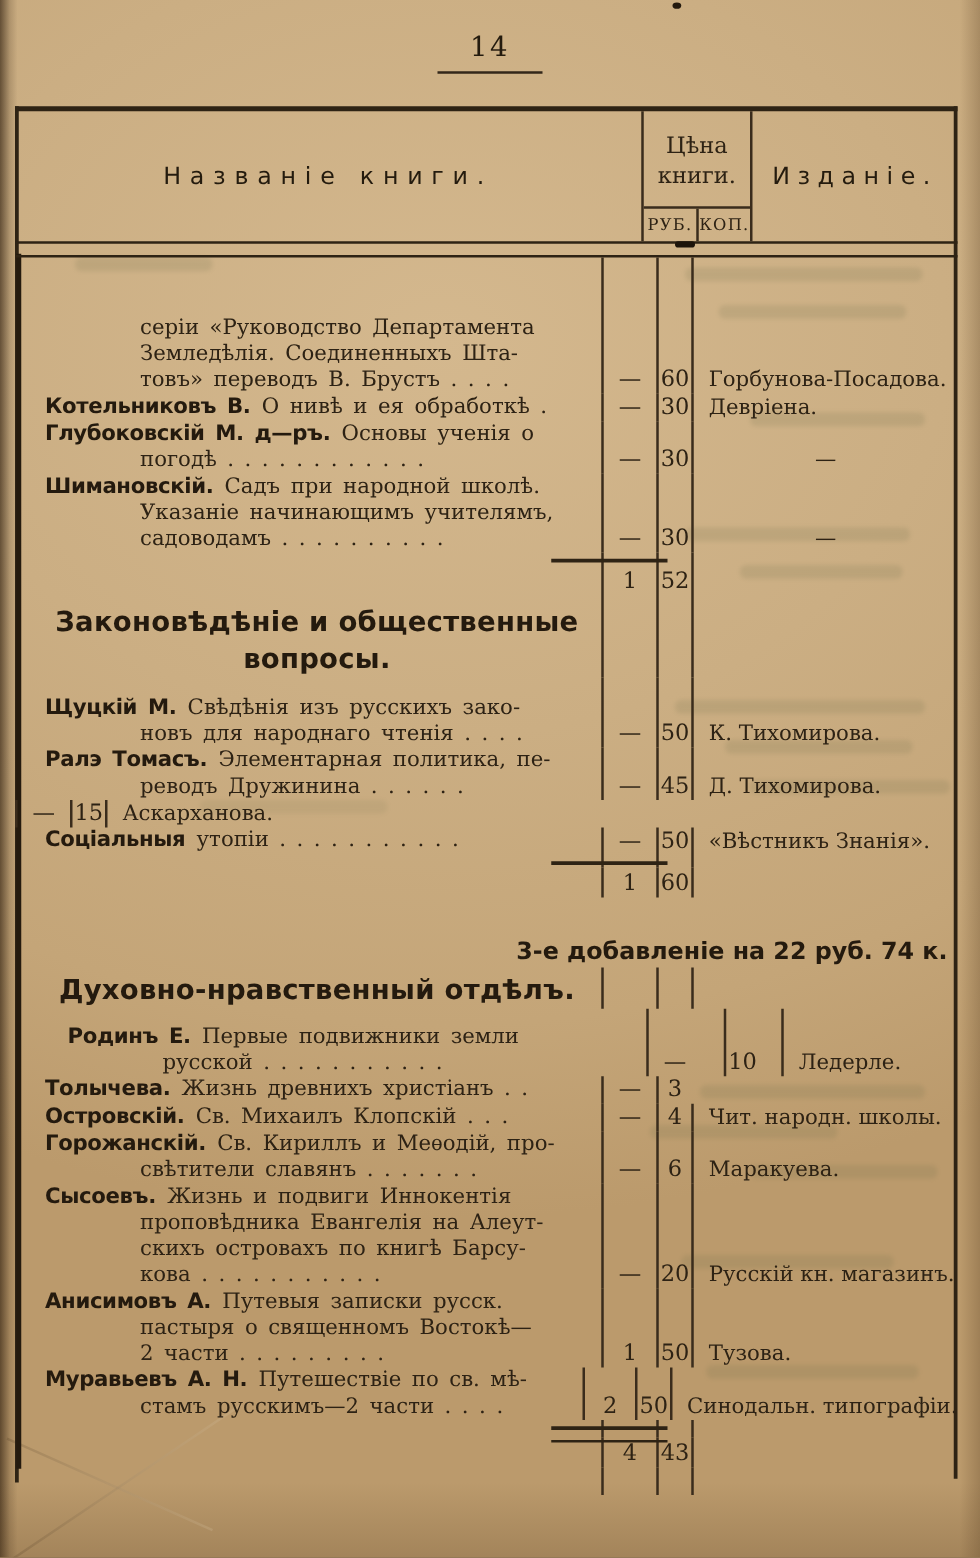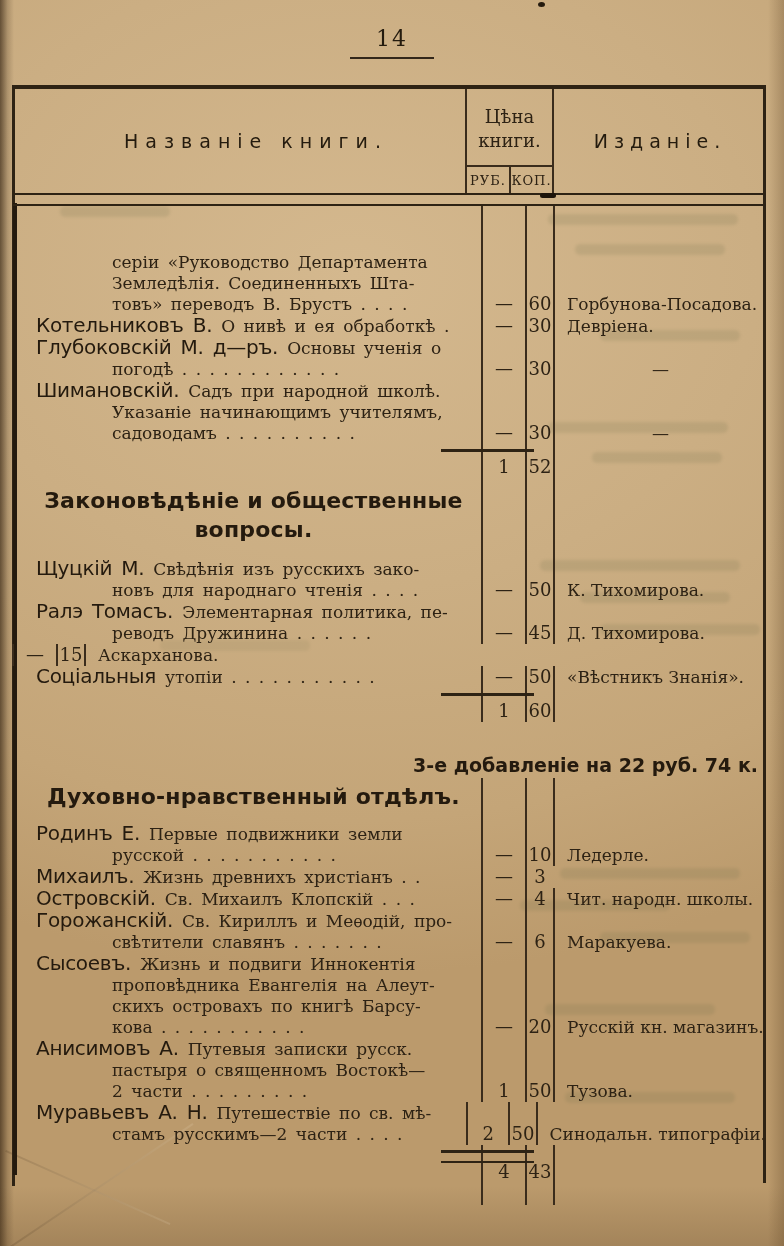--- a/index.html
+++ b/index.html
@@ -30,22 +30,22 @@
     padding:0 26px 6px 26px;border-bottom:2px solid #33271a;color:#241b0e;}
 
   
   .catalog{position:absolute;left:12px;top:85px;width:754px;}
   .t-top{height:4px;background:#2e2314;}
   .t-left{position:absolute;left:0;top:0;width:3px;height:1101px;background:#2e2314;}
   .t-left2{position:absolute;left:1px;top:118px;width:4px;height:972px;background:#241a0e;}
   .t-right{position:absolute;right:0;top:0;width:3px;height:1098px;background:#2e2314;}
 
   .thead{display:flex;height:104px;}
-  .h-title{width:418px;display:flex;align-items:center;justify-content:center;
-    font-family:"DejaVu Sans", sans-serif;font-size:19px;letter-spacing:7px;color:#241b0e;margin-left:35px;}
+  .h-title{width:501px;display:flex;align-items:center;justify-content:center;
+    font-family:"DejaVu Sans", sans-serif;font-size:19px;letter-spacing:7px;color:#241b0e;}
   .h-price{width:89px;border-left:2px solid #3a2c1c;border-right:2px solid #3a2c1c;
     display:flex;flex-direction:column;box-sizing:border-box;}
   .h-price-top{flex:1;display:flex;flex-direction:column;align-items:center;justify-content:center;
     font-size:18px;line-height:24px;padding-top:4px;}
   .h-price-sub{height:26px;border-top:2px solid #3a2c1c;display:flex;}
   .h-rub,.h-kop{display:flex;align-items:center;justify-content:center;font-size:13px;letter-spacing:1px;}
   .h-rub{width:42px;}
   .h-kop{flex:1;border-left:2px solid #3a2c1c;}
   .h-ed{flex:1;display:flex;align-items:center;justify-content:center;
     font-family:"DejaVu Sans", sans-serif;font-size:19px;letter-spacing:6px;color:#241b0e;}
@@ -60,28 +60,28 @@
   .cr{width:44px;border-left:2px solid #3a2c1c;box-sizing:border-box;
       display:flex;align-items:flex-end;justify-content:center;}
   .ck{width:28px;border-left:2px solid #3a2c1c;box-sizing:border-box;
       display:flex;align-items:flex-end;justify-content:center;}
   .ce{flex:1;border-left:2px solid #3a2c1c;box-sizing:border-box;
       display:flex;align-items:flex-end;padding-left:12px;}
   .ce.center{justify-content:center;padding-left:0;}
 
   .tline{font-size:17px;line-height:21px;word-spacing:3px;white-space:nowrap;}
   .tline.indent{padding-left:76px;}
-  .author{font-family:"DejaVu Sans", sans-serif;font-weight:normal;font-size:20px;
+  .author{font-family:"DejaVu Sans", sans-serif;font-weight:bold;font-size:17px;
     letter-spacing:-0.3px;color:#241a0e;margin-right:9px;}
   .cr span,.ck span{font-size:18px;line-height:22px;}
   .ce span{font-size:17px;line-height:22px;white-space:nowrap;}
 
   .spacer46{height:46px;} .tail{height:22px;}
   .pt4 > div{padding-top:4px;} .pt8 > div{padding-top:8px;}
-  .pt12 > div{padding-top:12px;} .pt14 > div{padding-top:14px;}
+  .pt12 > div{padding-top:12px;margin-left:18px;} .pt14 > div{padding-top:14px;}
 
   .rulerow{position:relative;height:10px;}
   .rulerow .prule{position:absolute;left:429px;width:93px;top:5px;height:3px;background:#2e2314;}
   .rulerow.dbl{height:14px;}
   .rulerow.dbl .prule{height:8px;background:none;border-top:3px solid #2e2314;border-bottom:2px solid #2e2314;}
   .numrow{height:24px;}
   .numrow .cr span,.numrow .ck span{font-size:18px;}
 
   .heading-cell{display:flex;flex-direction:column;justify-content:flex-end;padding-right:10px;}
   .heading-line{font-family:"DejaVu Sans", sans-serif;font-weight:bold;font-size:22px;
@@ -336,21 +336,21 @@
           </div>
           <div class="ck">
             <span>10</span>
           </div>
           <div class="ce">
             <span>Ледерле.</span>
           </div>
         </div>
         <div class="trow entry">
           <div class="ct">
-            <div class="tline"><span class="author">Михаилъ.</span><span class="tx">Жизнь древнихъ христіанъ . .</span></div>
+            <div class="tline"><span class="author">Толычева.</span><span class="tx">Жизнь древнихъ христіанъ . .</span></div>
           </div>
           <div class="cr">
             <span>—</span>
           </div>
           <div class="ck">
             <span>3</span>
           </div>
         </div>
         <div class="trow entry">
           <div class="ct">

